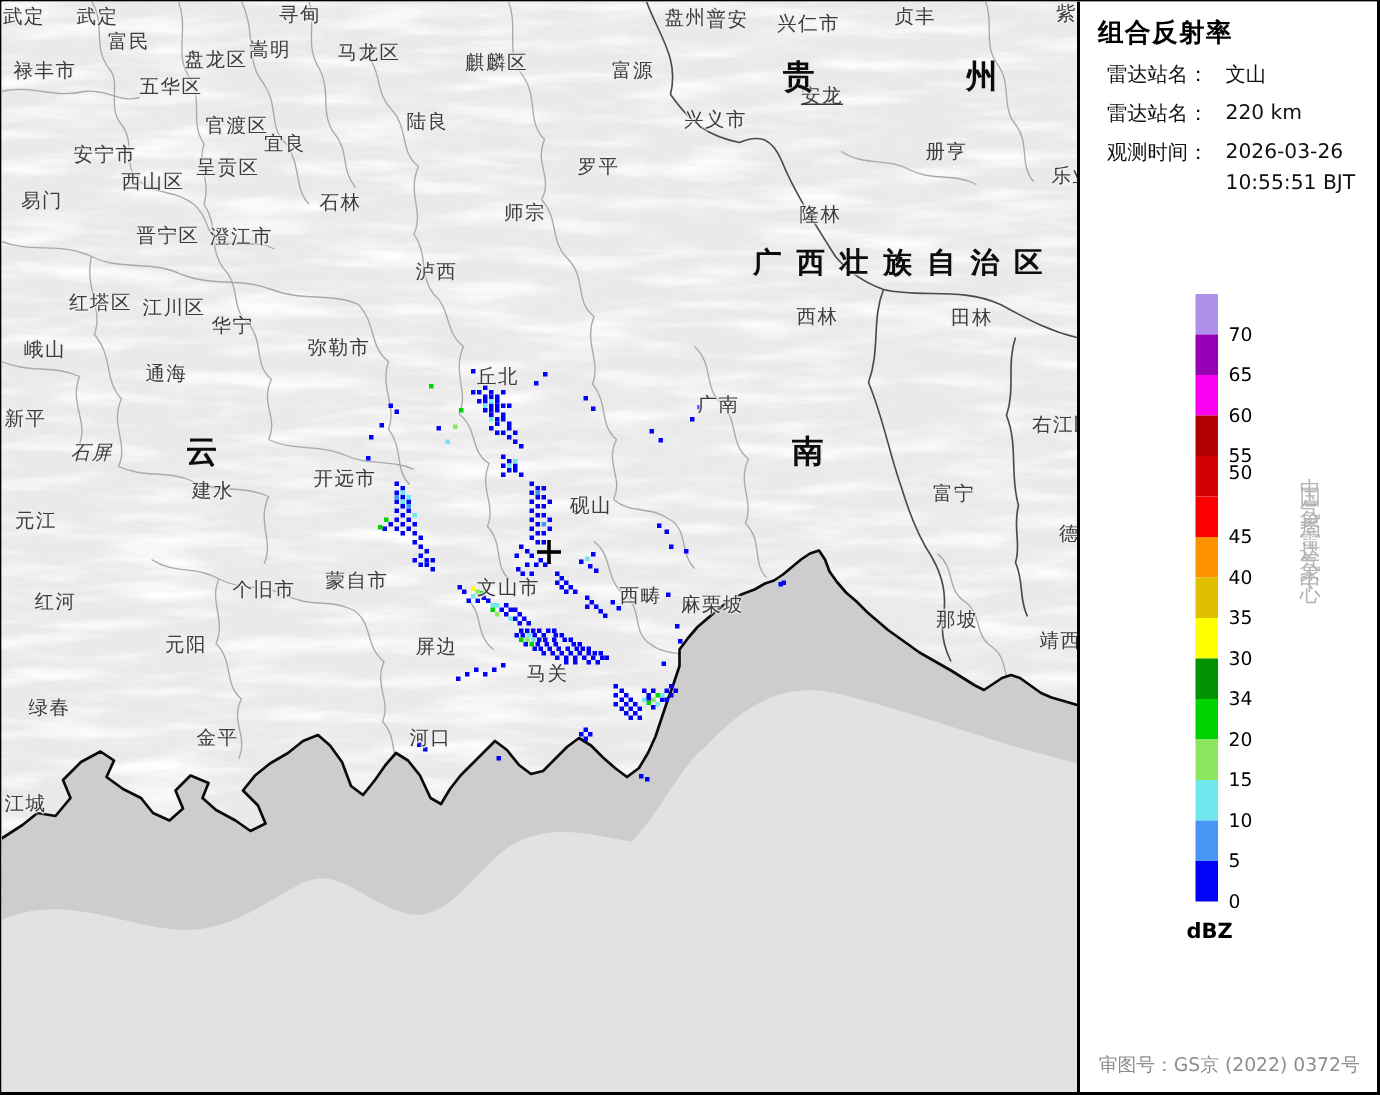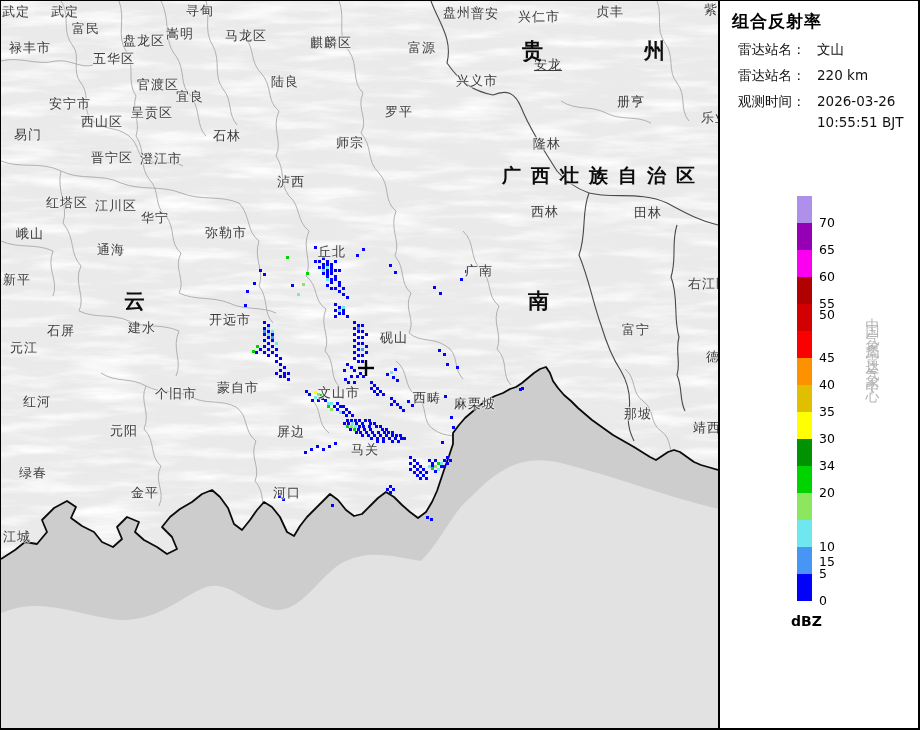--- a/index.html
+++ b/index.html
@@ -466,21 +466,21 @@
         <div class="map-label" style="left: 616px; top: 94px;">册亨</div>
         <div class="map-label" style="left: 700px; top: 110px;">乐业</div>
         <div class="map-label" style="left: 532px; top: 136px;">隆林</div>
         <div class="map-label" style="left: 45px; top: 195px;">红塔区</div>
         <div class="map-label" style="left: 94px; top: 198px;">江川区</div>
         <div class="map-label" style="left: 140px; top: 210px;">华宁</div>
         <div class="map-label" style="left: 204px; top: 225px;">弥勒市</div>
         <div class="map-label" style="left: 15px; top: 226px;">峨山</div>
         <div class="map-label" style="left: 96px; top: 242px;">通海</div>
         <div class="map-label" style="left: 2px; top: 272px;">新平</div>
-        <div class="map-label" style="left: 46px; top: 323px;">石屏</div>
+        <div class="map-label" style="left: 46px; top: 295px; font-style: italic;">石屏</div>
         <div class="map-label" style="left: 127px; top: 320px;">建水</div>
         <div class="map-label" style="left: 208px; top: 312px;">开远市</div>
         <div class="map-label" style="left: 9px; top: 340px;">元江</div>
         <div class="map-label" style="left: 317px; top: 244px;">丘北</div>
         <div class="map-label" style="left: 379px; top: 330px;">砚山</div>
         <div class="map-label" style="left: 530px; top: 204px;">西林</div>
         <div class="map-label" style="left: 633px; top: 205px;">田林</div>
         <div class="map-label" style="left: 464px; top: 263px;">广南</div>
         <div class="map-label" style="left: 687px; top: 276px;">右江区</div>
         <div class="map-label" style="left: 621px; top: 322px;">富宁</div>
@@ -545,22 +545,23 @@
         <div class="leg-tick" style="top: 243px;">65</div>
         <div class="leg-tick" style="top: 270px;">60</div>
         <div class="leg-tick" style="top: 297px;">55</div>
         <div class="leg-tick" style="top: 308px;">50</div>
         <div class="leg-tick" style="top: 351px;">45</div>
         <div class="leg-tick" style="top: 378px;">40</div>
         <div class="leg-tick" style="top: 405px;">35</div>
         <div class="leg-tick" style="top: 432px;">30</div>
         <div class="leg-tick" style="top: 459px;">34</div>
         <div class="leg-tick" style="top: 486px; text-align: center;">20</div>
-        <div class="leg-tick" style="top: 513px; margin-top: 42px;">15</div>
+        <div class="leg-tick" style="top: 513px;">15</div>
         <div class="leg-tick" style="top: 540px;">10</div>
         <div class="leg-tick" style="top: 567px;">5</div>
         <div class="leg-tick" style="top: 594px;">0</div>
       </div>
     <div id="dbz">dBZ</div>
 
     <div id="watermark">中国气象局雷达气象中心</div>
+    <div id="approval">审图号：GS京 (2022) 0372号</div>
   </div>
 </div>
 
 </body></html>

